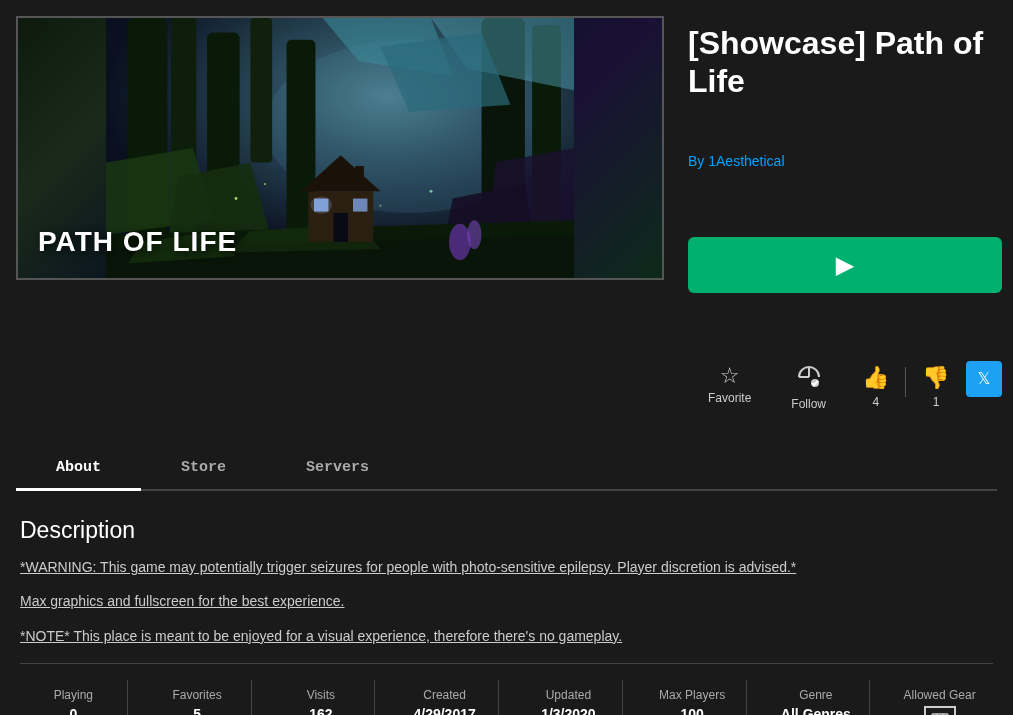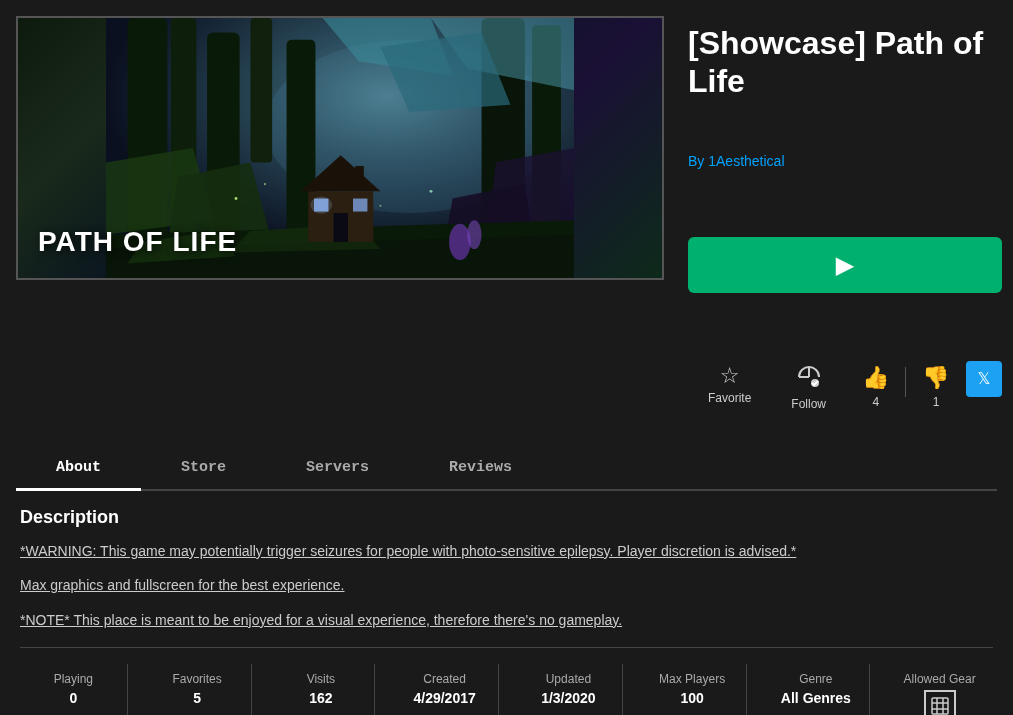--- a/index.html
+++ b/index.html
@@ -191,24 +191,25 @@
       color: #ffffff;
       border-bottom: 3px solid #ffffff;
     }
 
     
     .content-section {
       padding: 0 4px;
     }
 
     .section-title {
-      font-size: 18px;
-      font-weight: 700;
+      font-size: 23px;
+      font-weight: 400;
       color: #ffffff;
       margin-bottom: 12px;
+      margin-top: 10px;
     }
 
     .description-text {
       color: #cccccc;
       line-height: 1.6;
       font-size: 14px;
     }
 
     .description-text p {
       margin-bottom: 12px;
@@ -389,21 +390,20 @@
           </button>
         </div>
       </div>
     </div>
   </div>
 
   <div class="tabs-bar">
     <button class="tab active">About</button>
     <button class="tab">Store</button>
     <button class="tab">Servers</button>
-    <button class="tab">Reviews</button>
   </div>
 
   <div class="content-section">
     <div class="section-title">Description</div>
     <div class="description-text">
       <p>*WARNING: This game may potentially trigger seizures for people with photo-sensitive epilepsy. Player discretion is advised.*</p>
       <p>Max graphics and fullscreen for the best experience.</p>
       <p>*NOTE* This place is meant to be enjoyed for a visual experience, therefore there's no gameplay.</p>
     </div>
 

